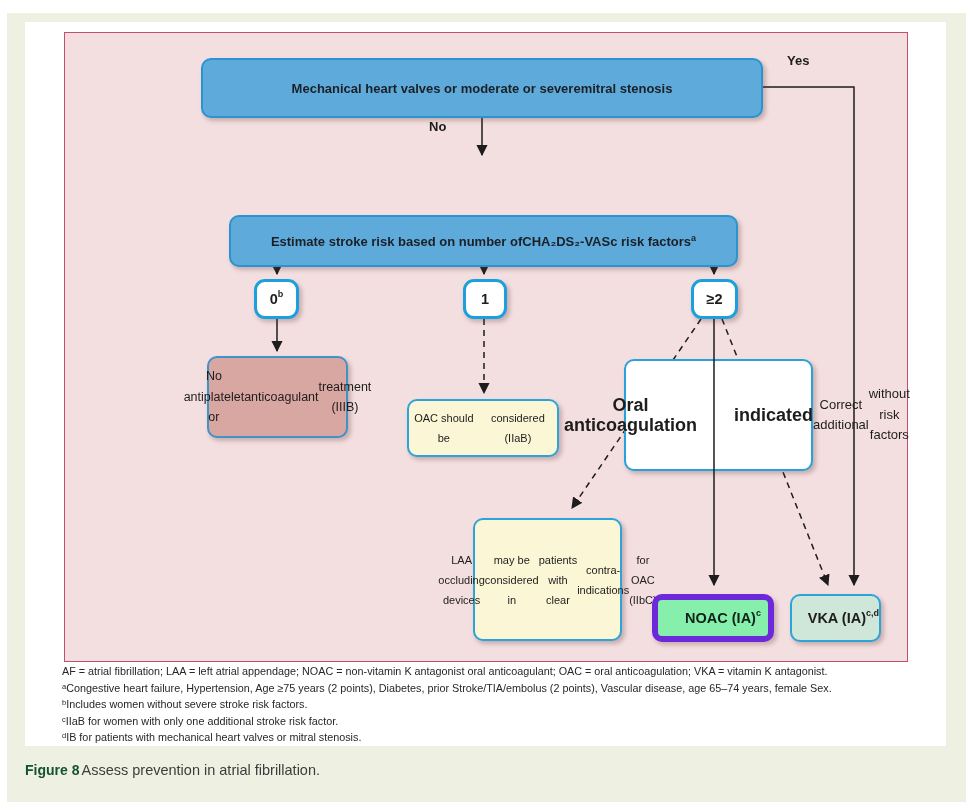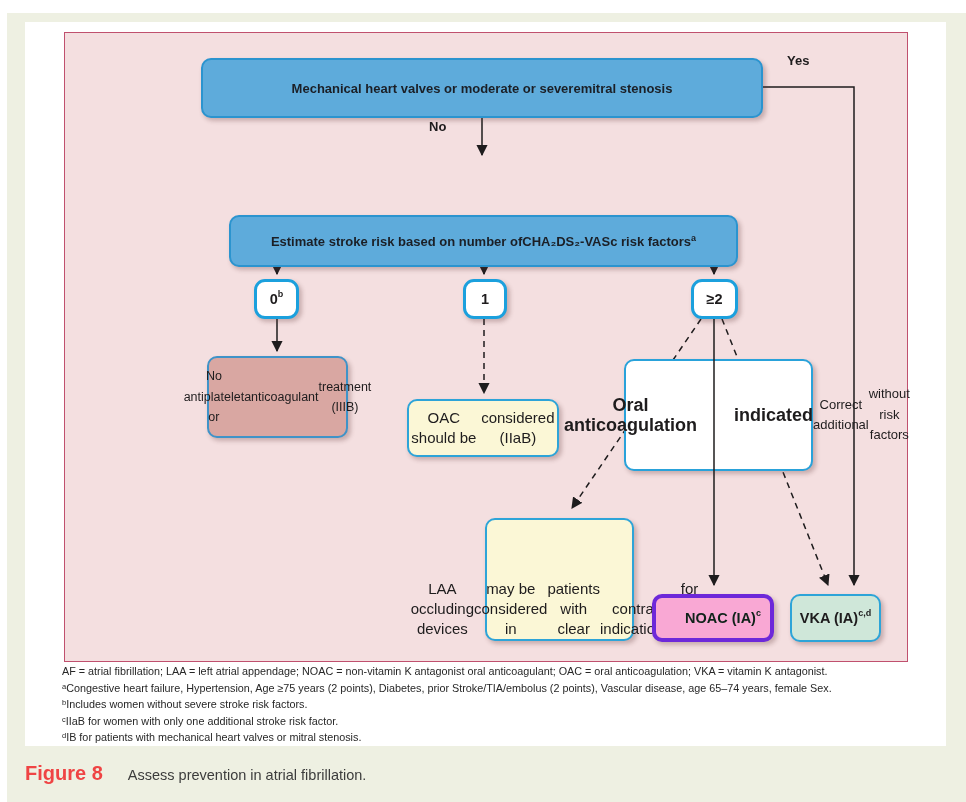--- a/index.html
+++ b/index.html
@@ -15,31 +15,31 @@
   .panel svg { position:absolute; left:0; top:0; width:842px; height:628px; }
   .box {
     position:absolute; box-sizing:border-box;
     display:flex; flex-direction:row; justify-content:center; align-items:center;
     text-align:center; border-radius:10px;
     box-shadow:2.5px 3px 4px rgba(100,60,60,.30);
   }
   .blue    { background:#5eabdb; border:2px solid #2b94cf; font-weight:bold; font-size:13px; line-height:19px; color:#1b1f26; }
   .node    { background:#ffffff; border:3px solid #1ba0dd; border-radius:11px; font-weight:bold; font-size:14.5px; flex-direction:row; }
   .pinkbox { background:#d9a7a2; border:2px solid #3f93c8; font-size:12.5px; line-height:20.5px; }
-  .yellowbox { background:#fbf7d6; border:2px solid #2da4d8; font-size:15px; line-height:20px; }
+  .yellowbox { background:#fbf7d6; border:2px solid #2da4d8; font-size:11px; line-height:20px; }
   .whitebox  { background:#ffffff; border:2.5px solid #29a2da; font-size:13px; line-height:20.5px; }
   .whitebox .title { font-weight:bold; font-size:18px;margin-left:37px; }
-  .greenbox { background:#f9a8d4; border:4px solid #6d28d9; font-weight:bold; font-size:14.5px; flex-direction:row; color:#10231a;padding-left:20px; }
+  .greenbox { background:#86efac; border:6px solid #6d28d9; font-weight:bold; font-size:14.5px; flex-direction:row; color:#10231a;padding-left:20px; }
   .mintbox  { background:#cfe7d9; border:2px solid #2da4d8; font-weight:bold; font-size:14.5px; flex-direction:row; }
   .sup { font-size:9px; font-weight:bold; position:relative; top:-5px; line-height:0; }
   .lbl { position:absolute; font-weight:bold; font-size:13px; color:#1e1c1d; }
   .footnotes { position:absolute; left:62px; top:664px; width:862px; font-size:10.8px; line-height:15.6px; color:#272727; }
   .footnotes .fsup { font-size:7.5px; position:relative; top:-3px; }
   .caption { position:absolute; left:25px; top:762px; font-size:14.5px; color:#3c3c3c; }
-  .caption .red { color:#ef4444; font-weight:bold; font-size:20px; margin-right:25px; }
+  .caption .red { color:#14532d; font-weight:bold; font-size:14px; margin-right:2px; }
 </style>
 </head>
 <body>
 
 <div class="canvas">
   <div class="cream"></div>
   <div class="white-block"></div>
 
   <div class="panel">
 
@@ -108,34 +108,34 @@
       <div>considered (IIaB)</div>
     </div>
 
     <div class="box whitebox" style="left:559px; top:326px; width:189px; height:112px;">
       <div class="title">Oral anticoagulation</div>
       <div class="title">indicated</div>
       <div>Correct additional</div>
       <div>without risk factors</div>
     </div>
 
-    <div class="box yellowbox" style="left:420px; top:485px; width:149px; height:123px;align-items:flex-end;">
+    <div class="box yellowbox" style="left:408px; top:485px; width:149px; height:123px;">
       <div>LAA occluding devices</div>
       <div>may be considered in</div>
       <div>patients with clear</div>
       <div>contra-indications</div>
       <div>for OAC (IIbC)</div>
     </div>
 
     <div class="box greenbox" style="left:587px; top:561px; width:122px; height:48px;">
       <span>NOAC (IA)</span>
         <span class="sup">c</span>
     </div>
 
-    <div class="box mintbox" style="left:725px; top:561px; width:91px; height:48px;">
+    <div class="box mintbox" style="left:725px; top:561px; width:91px; height:48px;justify-content:flex-end;">
       <span>VKA (IA)</span>
         <span class="sup">c,d</span>
     </div>
 
     <svg viewBox="0 0 842 628" style="pointer-events:none;">
       <path d="M649 286 V552" stroke="#1e1c1d" stroke-width="1.5" fill="none" marker-end="url(#ah)"></path>
     </svg>
   </div>
 
   <div class="footnotes">

